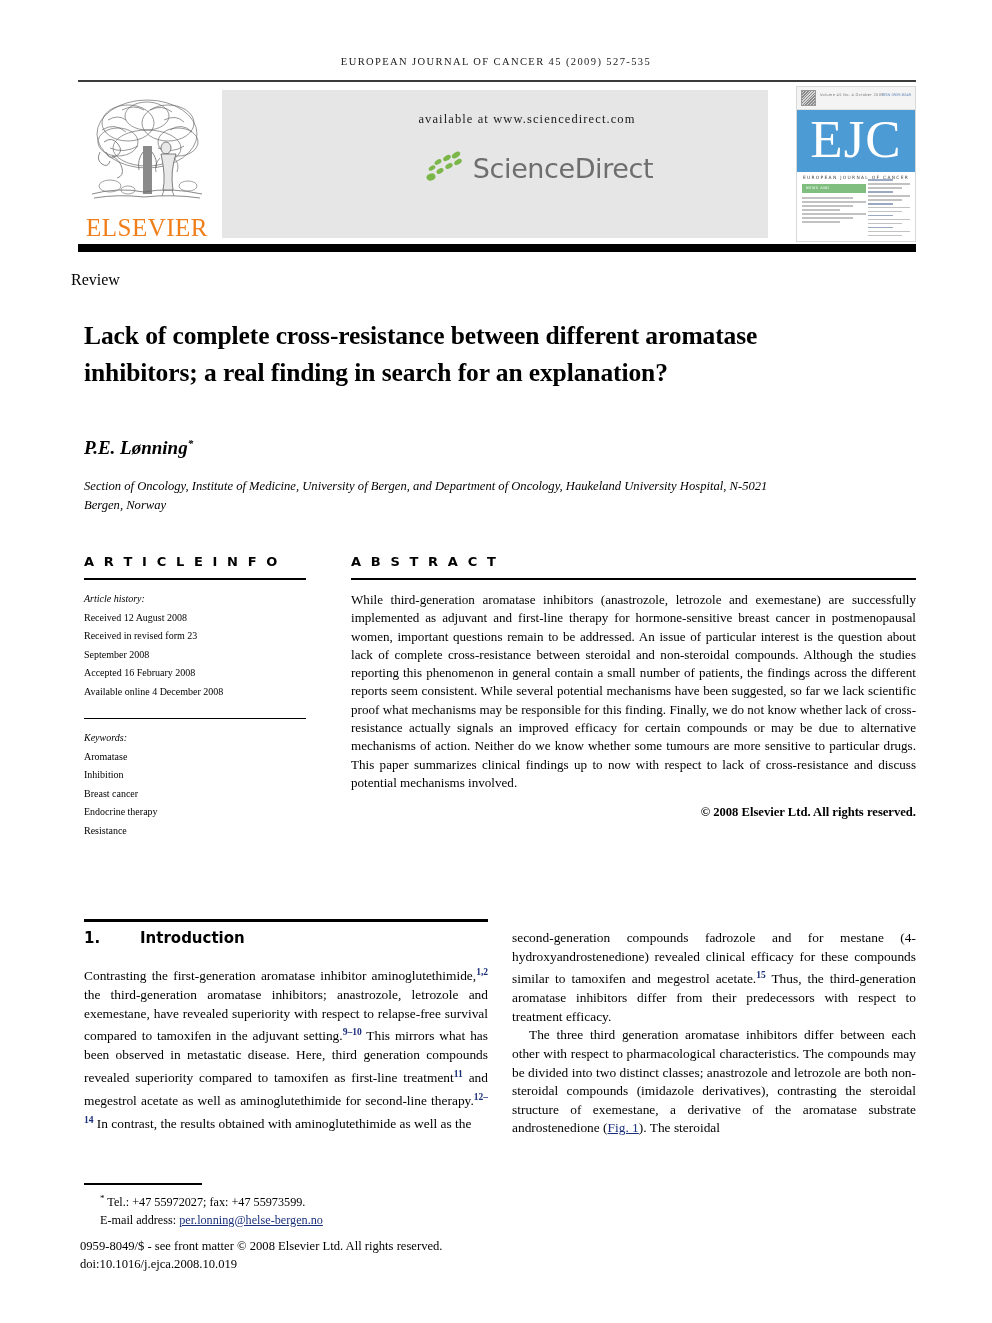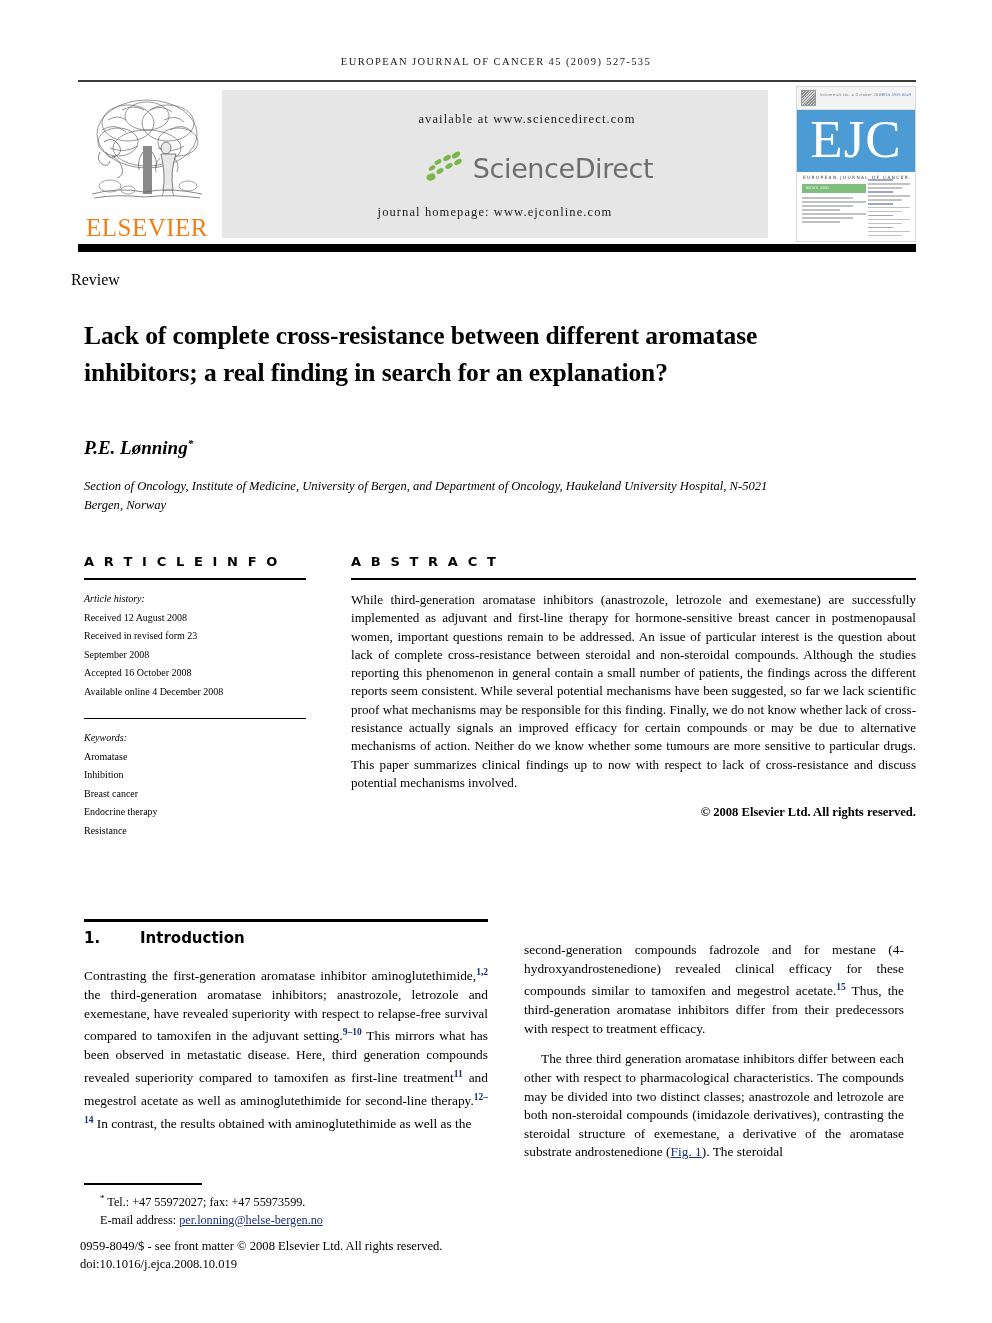--- a/index.html
+++ b/index.html
@@ -240,21 +240,21 @@
     font-family: "Liberation Serif", "DejaVu Serif", serif;
     font-size: 13.4px; line-height: 18.6px;
     text-align: justify;
   }
   .body-right {
     position: absolute; left: 512px; top: 929px; width: 404px;
     font-family: "Liberation Serif", "DejaVu Serif", serif;
     font-size: 13.4px; line-height: 18.6px;
     text-align: justify;
   }
-  .body-right p { margin: 12px; }
+  .body-right p { margin: 0; }
   .body-right p + p { text-indent: 17px; }
   sup.ref { color: #1a2f7a; font-size: 9.5px; font-weight: 700; vertical-align: super; }
   .xref { color: #1a2f7a; }
 
   
   .foot-rule {
     position: absolute; left: 84px; top: 1183px;
     width: 118px; height: 2px; background: #000;
   }
   .footnote {
@@ -338,21 +338,20 @@
             <ellipse cx="33" cy="11" rx="4.2" ry="2.4" transform="rotate(-32 33 11)"></ellipse>
             <ellipse cx="13" cy="11" rx="3.8" ry="2.2" transform="rotate(-32 13 11)"></ellipse>
             <ellipse cx="24" cy="15" rx="4.0" ry="2.4" transform="rotate(-32 24 15)"></ellipse>
             <ellipse cx="7" cy="17" rx="3.6" ry="2.2" transform="rotate(-32 7 17)"></ellipse>
             <ellipse cx="15" cy="20" rx="3.8" ry="2.4" transform="rotate(-32 15 20)"></ellipse>
             <ellipse cx="6" cy="26" rx="4.6" ry="3.4" transform="rotate(-20 6 26)"></ellipse>
           </g>
         </svg>
         <span class="sd-word">ScienceDirect</span>
       </div>
-      <div class="sd-home">journal homepage: www.ejconline.com</div>
     </div>
 
     <div class="ejc-cover">
       <div class="ejc-topstrip">
         <div class="mini-mark"></div>
         <div class="mini-txt">Volume 45 No. 4 October 2009</div>
         <div class="mini-issn">ISSN 0959-8049</div>
       </div>
       <div class="ejc-blue">
         <div class="ejc-letters">EJC</div>
@@ -401,21 +400,21 @@
   <div class="affiliation">Section of Oncology, Institute of Medicine, University of Bergen, and Department of Oncology, Haukeland University Hospital, N-5021 Bergen, Norway</div>
 
   <div class="col-info">
     <div class="sec-head">A R T I C L E   I N F O</div>
     <div class="thin-rule"></div>
     <div class="info-body">
       <div class="lbl">Article history:</div>
       <div>Received 12 August 2008</div>
       <div>Received in revised form 23</div>
       <div>September 2008</div>
-      <div>Accepted 16 October 2008</div>
+      <div>Accepted 16 February 2008</div>
       <div>Available online 4 December 2008</div>
     </div>
     <div class="kw-rule"></div>
     <div class="info-body" style="margin-top:0">
       <div class="lbl">Keywords:</div>
       <div>Aromatase</div>
       <div>Inhibition</div>
       <div>Breast cancer</div>
       <div>Endocrine therapy</div>
       <div>Resistance</div>

